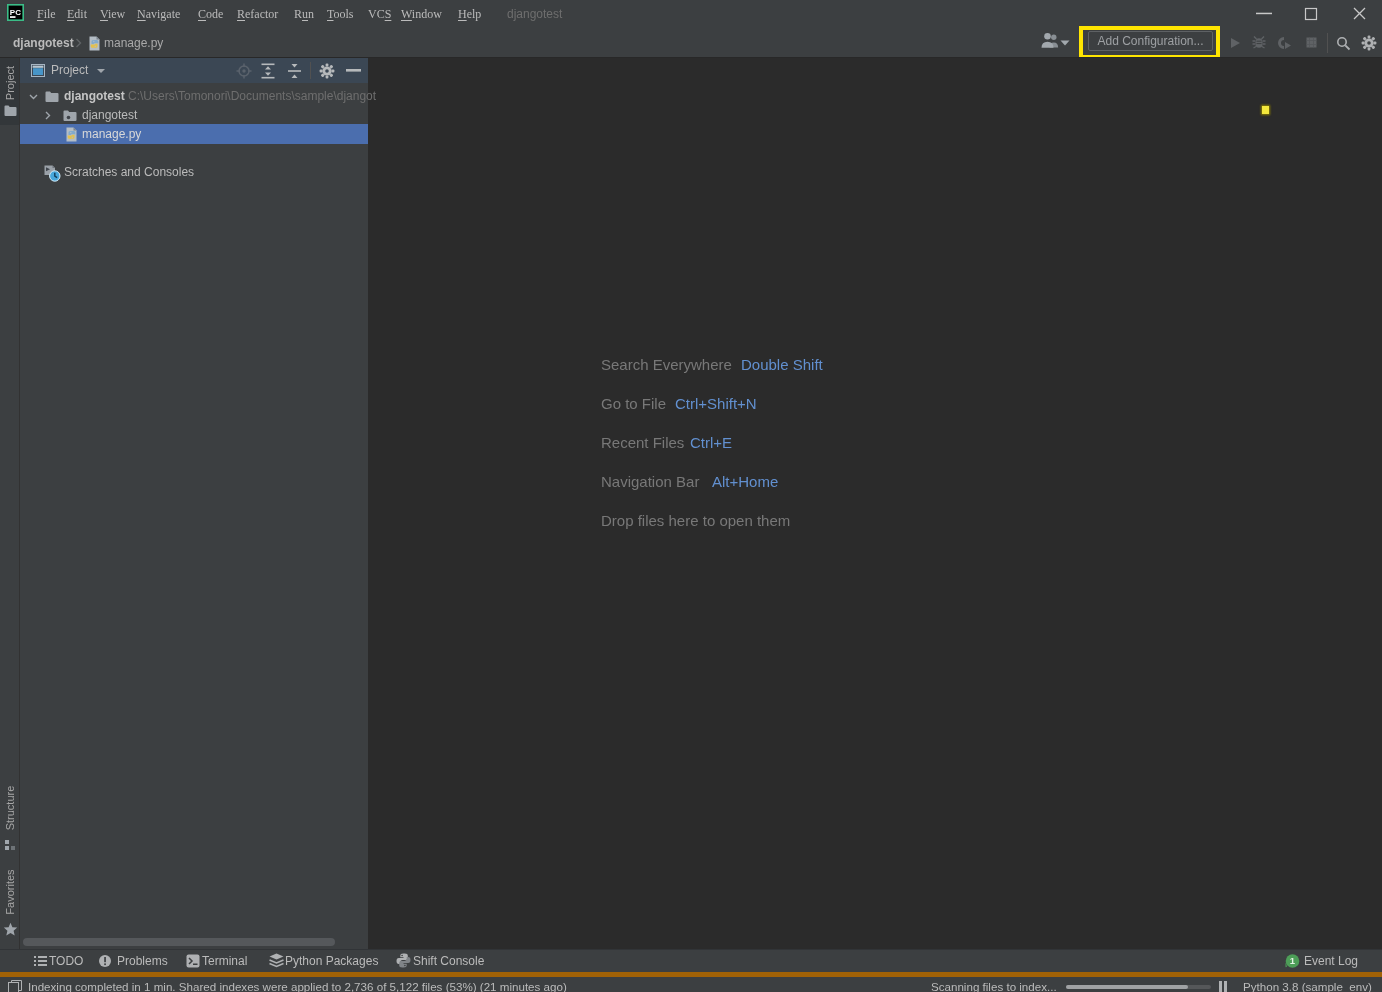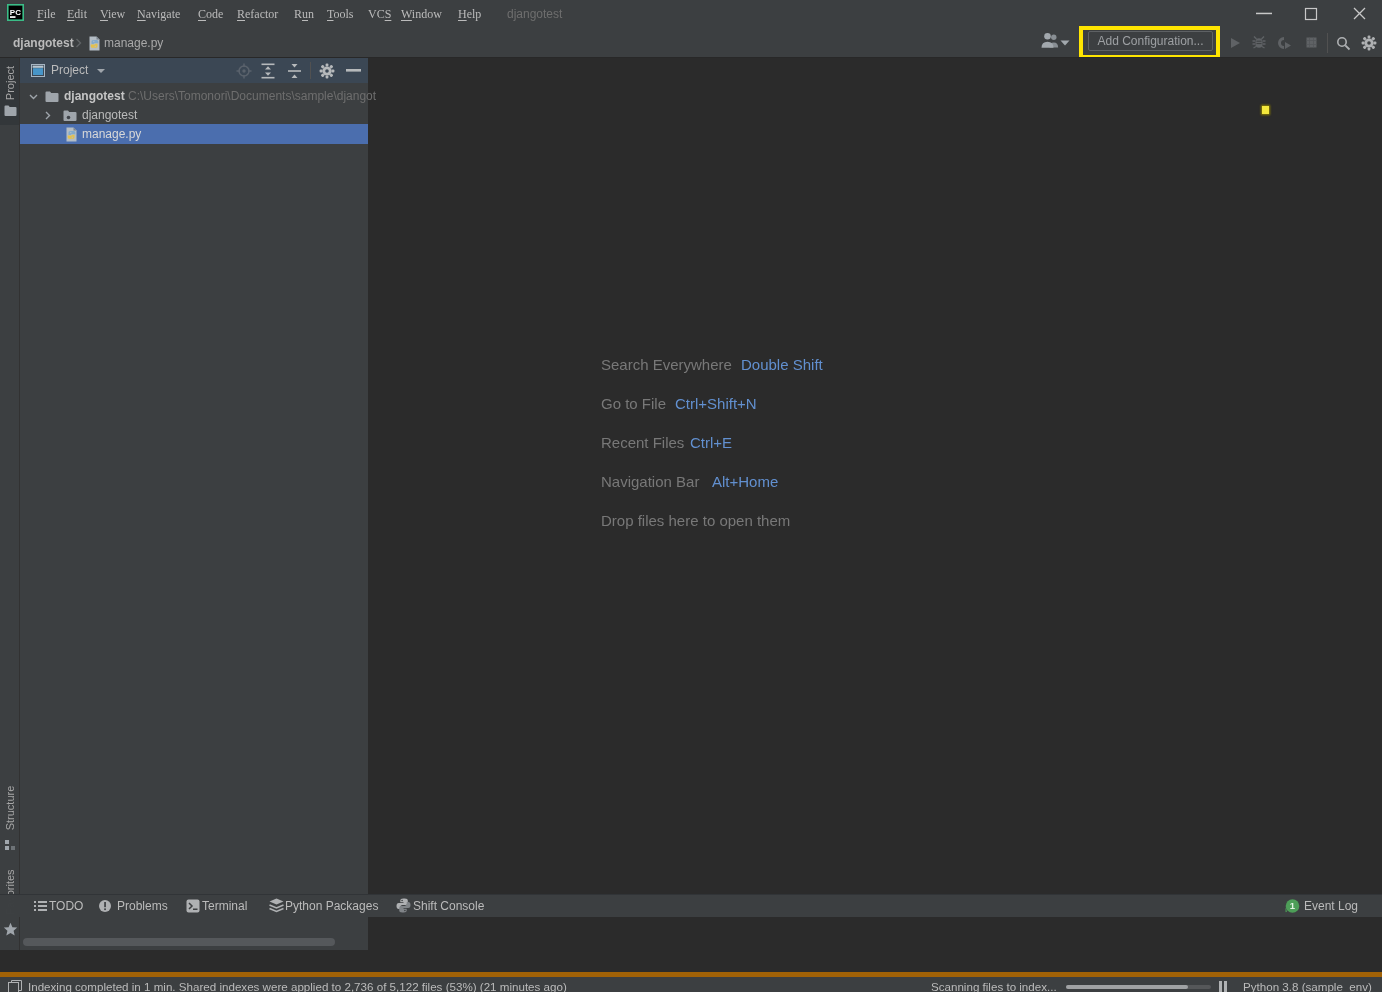--- a/index.html
+++ b/index.html
@@ -35,21 +35,21 @@
   font-size:12px; color:#bbbbbb; white-space:nowrap; }
 .trow .path { color:#6e6e6e; }
 #selrow { position:absolute; left:0; top:66px; width:348px; height:20px;
   background:rgba(75,110,175,.996); }
 
 
 .hintrow { position:absolute; font-size:15px; color:#787878; white-space:nowrap; }
 .k { color:#6290d0 !important; }
 
 
-#bottombar { left:0; top:894px; width:1382px; height:23px; background:rgba(60,63,65,.996); border-top:1px solid #313437; }
+#bottombar { left:0; top:949px; width:1382px; height:23px; background:rgba(60,63,65,.996); border-top:1px solid #313437; }
 .btab { position:absolute; top:0; height:22px; line-height:22px; font-size:12px;
   color:#bbbbbb; }
 #statusbar { left:0; top:972px; width:1382px; height:20px; background:rgba(60,63,65,.996);
   border-top:5px solid #a16207; font-size:11.6px; color:#bbbbbb; }
 .sv { position:absolute; top:0; height:19px; line-height:19px; white-space:nowrap; }
 </style>
 </head>
 <body>
 <div id="app">
   <div class="abs" id="titlebar">
@@ -231,20 +231,30 @@
       <svg class="abs" style="left:44px;top:2px" width="15" height="15" viewBox="0 0 15 15">
         <path d="M2.5 0.5 h7 l3 3 v11 h-10 z" fill="#b4bdc5"></path>
         <path d="M9.5 0.5 l3 3 h-3 z" fill="#7b848e"></path>
         <path d="M6.1 4.0 h3.6 q1.6 0 1.6 1.6 v1.6 h-4.4 v0.8 h-2.4 v-2.4 q0-1.6 1.6-1.6 z m0.7 0.7 a0.7 0.7 0 1 0 0.01 0" fill="#82aacd"></path>
         <path d="M8.9 11.8 h-3.6 q-1.6 0-1.6-1.6 v-1.6 h4.4 v-0.8 h2.4 v2.4 q0 1.6-1.6 1.6 z m-0.7-0.7 a0.7 0.7 0 1 0-0.01 0" fill="#e3c04c"></path>
       </svg>
       <span class="abs" style="left:62px">manage.py</span>
     </div>
 
 
+    <div class="trow" style="top:105px">
+      <svg class="abs" style="left:24px;top:2px" width="17" height="17" viewBox="0 0 17 17">
+        <path d="M0.5 0.5 h8 l2.5 2.5 v7 h-10.5 z" fill="#9aa1a8"></path>
+        <path d="M8.5 0.5 l2.5 2.5 h-2.5 z" fill="#6e757c"></path>
+        <path d="M2 2.2 l4 2 -4 2 z" fill="#3f454c"></path>
+        <circle cx="10.8" cy="11" r="5.2" fill="#47a7dc" stroke="#d5ebf7" stroke-width="1"></circle>
+        <path d="M10.8 7.8 v3.4 l2.3 1.5" stroke="#123c58" stroke-width="1.4" fill="none"></path>
+      </svg>
+      <span class="abs" style="left:44px">Scratches and Consoles</span>
+    </div>
     <div class="abs" style="left:3px;top:880px;width:312px;height:8px;background:#55585b;border-radius:4px"></div>
   </div>
   <div class="abs" id="editor">
     <div class="hintrow" style="left:213px;top:298px">Search Everywhere</div>
     <div class="hintrow k" style="left:353px;top:298px">Double Shift</div>
     <div class="hintrow" style="left:213px;top:337px">Go to File</div>
     <div class="hintrow k" style="left:287px;top:337px">Ctrl+Shift+N</div>
     <div class="hintrow" style="left:213px;top:376px">Recent Files</div>
     <div class="hintrow k" style="left:302px;top:376px">Ctrl+E</div>
     <div class="hintrow" style="left:213px;top:415px">Navigation Bar</div>

